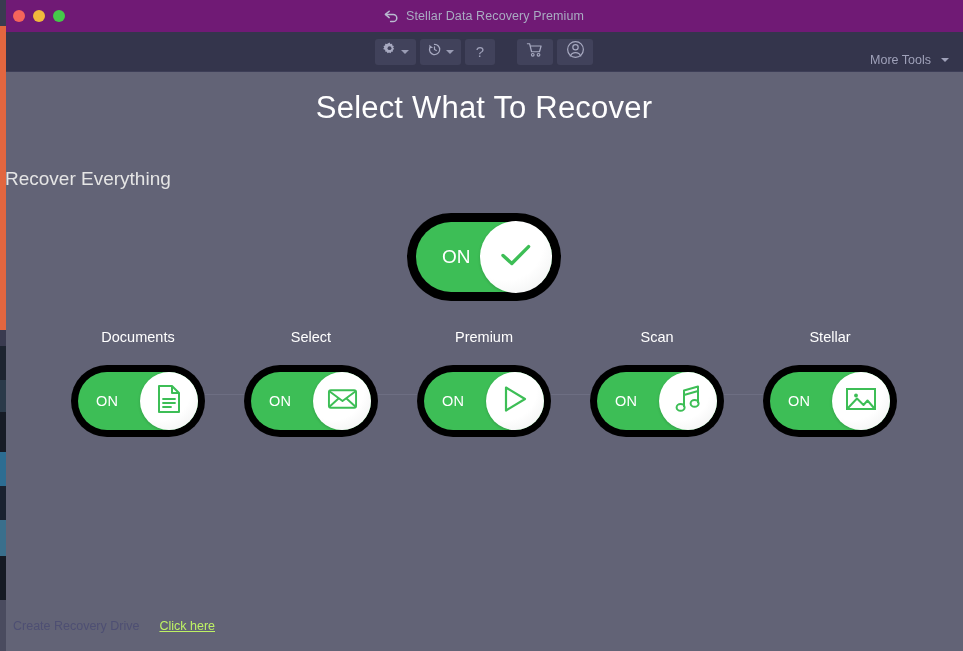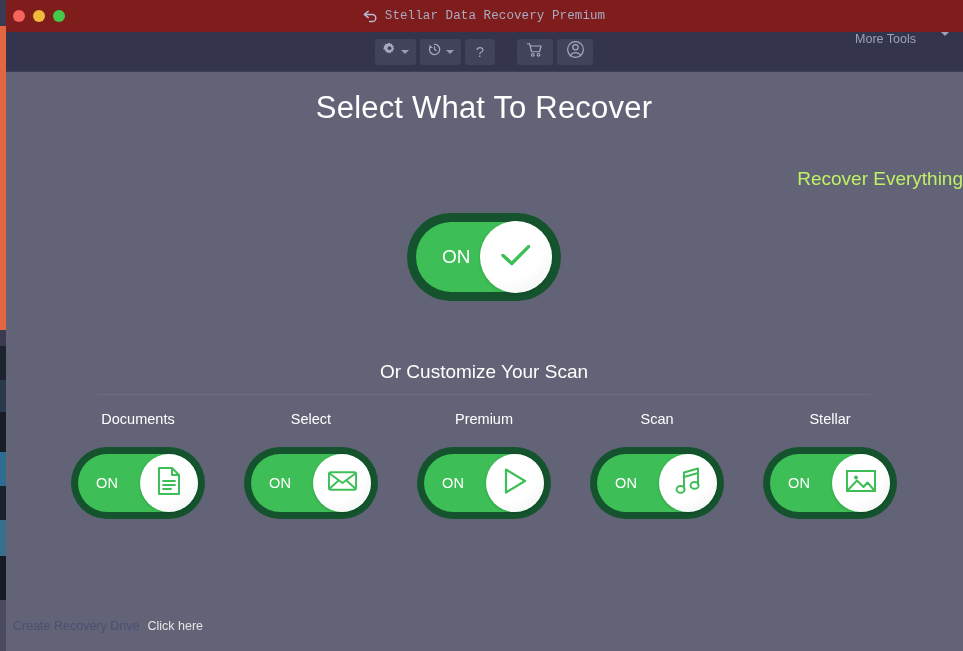--- a/index.html
+++ b/index.html
@@ -39,24 +39,23 @@
     left: 5px; top: 0;
     width: 958px; height: 651px;
     background: #626376;
     overflow: hidden;
   }
 
   
   #titlebar {
     position: relative;
     height: 32px;
-    background: #7f1d1d;
-    display: flex;
-    align-items: center;
-    font-family: Liberation Mono, monospace;
+    background: #701a75;
+    display: flex;
+    align-items: center;
   }
   #traffic-lights {
     position: absolute;
     left: 8px; top: 0; height: 32px;
     display: flex; align-items: center; gap: 8px;
   }
   .traffic-dot {
     width: 12px; height: 12px; border-radius: 50%;
     display: block;
   }
@@ -115,22 +114,22 @@
   }
   .tb-qmark {
     font-size: 15px;
     color: #9fa1b9;
     line-height: 1;
     font-family: "Liberation Sans", sans-serif;
   }
 
   #more-tools {
     position: absolute;
-    right: 14px; top: 0; height: 40px;
-    display: flex; align-items: flex-start; gap: 25px;
+    right: 14px; top: 8px; height: 40px;
+    display: flex; align-items: center; gap: 10px;
     cursor: default;
   }
   #more-tools-label {
     font-size: 12.5px;
     color: #9fa1b9;
   }
   #more-tools .caret { border-top-color: #9fa1b9; }
 
   
   #main {
@@ -142,35 +141,35 @@
   #page-title {
     text-align: center;
     color: #ffffff;
     font-size: 31px;
     font-weight: normal;
     letter-spacing: 0.2px;
     padding-top: 18px;
   }
 
   #recover-everything-label {
-    text-align: right;
-    color: #bef264;
+    text-align: left;
+    color: #e5e5e5;
     font-size: 19px;
     padding-top: 42px;
   }
 
   
   #main-toggle-wrap {
     display: flex;
     justify-content: center;
     padding-top: 23px;
   }
   .toggle-track {
     position: relative;
-    background: #14532d;
+    background: #000000;
     border-radius: 999px;
     display: flex;
     align-items: center;
   }
   #main-toggle {
     width: 154px; height: 88px;
     padding: 9px;
   }
   .toggle-on-pill {
     background: #3dbe56;
@@ -254,23 +253,25 @@
     bottom: 18px;
     display: flex;
     align-items: baseline;
     gap: 8px;
   }
   #recovery-drive-label {
     color: #4e4f73;
     font-size: 12.5px;
   }
   #recovery-drive-link {
-    color: #e5e5e5;
+    color: #bef264;
     font-size: 12.5px;
+    text-decoration: underline;
     cursor: pointer;
+    margin-left: 12px;
   }
 
   #next-button {
     position: absolute;
     right: 25px;
     bottom: 11px;
     width: 114px; height: 44px;
     border-radius: 999px;
     background: linear-gradient(to bottom, #55c8f5 0%, #3ab4f2 45%, #2a96ef 100%);
     color: #ffffff;
@@ -387,21 +388,20 @@
             <svg width="34" height="28" viewBox="0 0 34 28">
               <path d="M4 14.5 L12.8 22.5 L29.6 5.6" fill="none" stroke="#3dbe56" stroke-width="3.4" stroke-linecap="round" stroke-linejoin="round"></path>
             </svg>
           </span>
         </div>
       </div>
     </div>
 
     <div id="divider"></div>
 
-    <div id="customize-label">Or Customize Your Scan</div>
 
     <div id="categories">
 
       <div class="category">
         <div class="category-label">Documents</div>
         <div class="toggle-track cat-toggle">
           <div class="toggle-on-pill">
             <span>ON</span>
           </div>
           <div class="toggle-knob">

